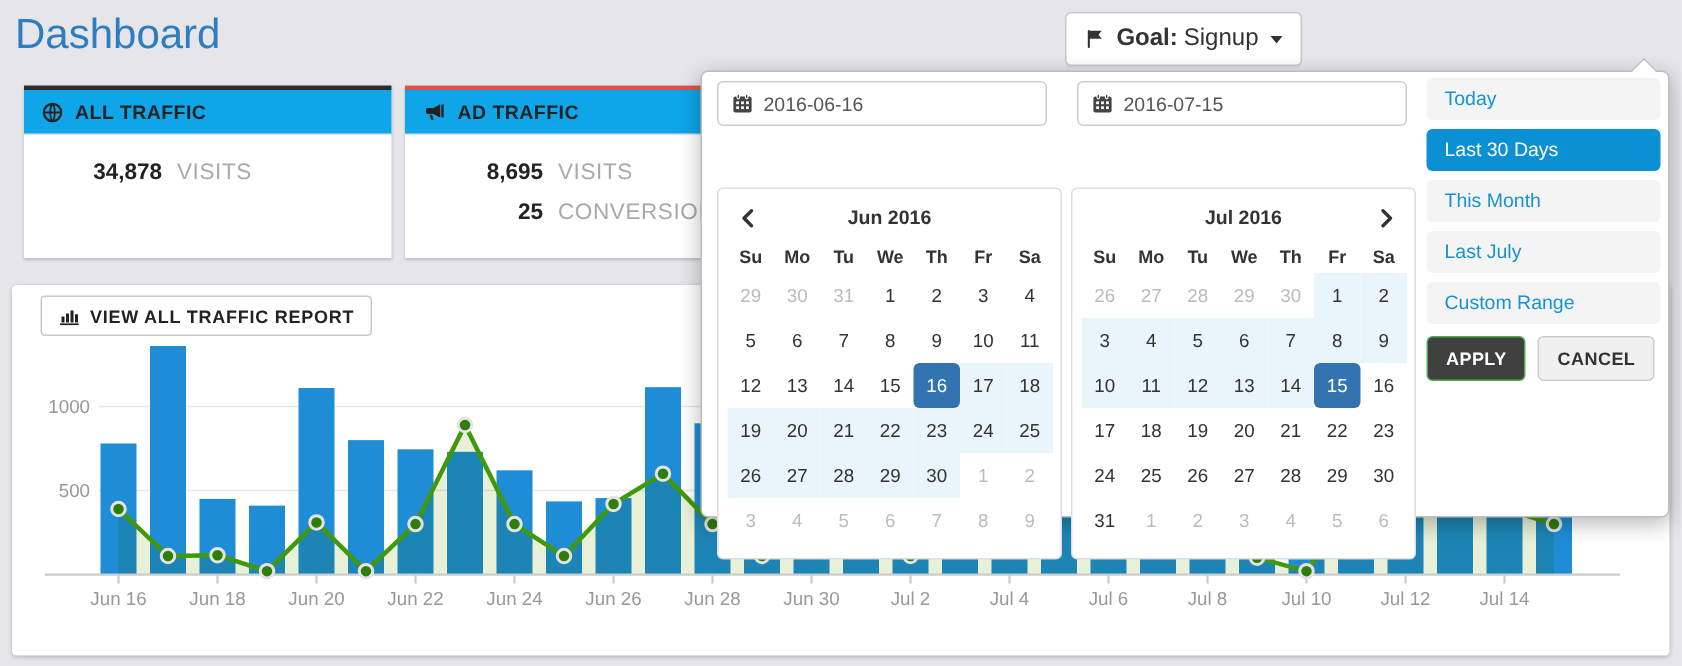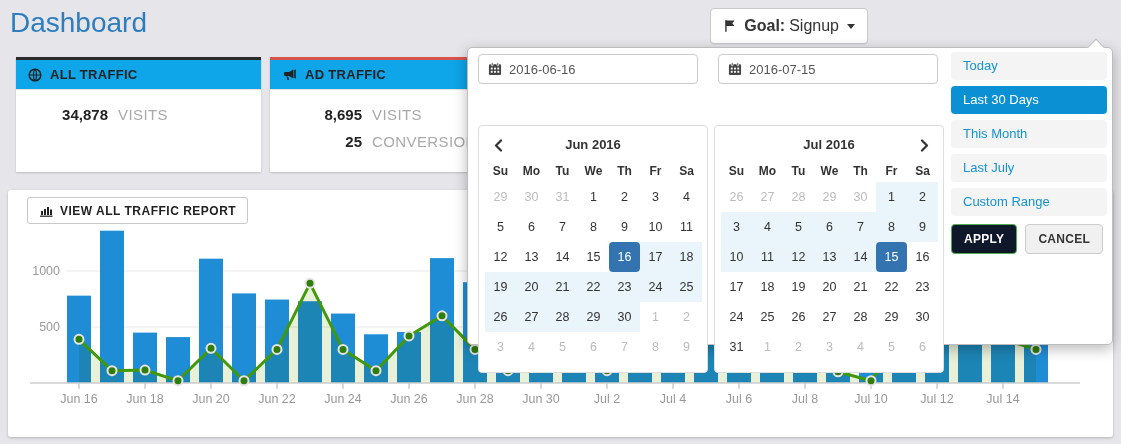--- a/index.html
+++ b/index.html
@@ -69,21 +69,21 @@
   .cal-grid .r { background:#eaf4fb; }
   .cal-grid .x { background:#3374b0; color:#fff; border-radius:4px; }
 
   .presets { position:absolute; left:483px; top:4px; width:156px; }
   .preset { height:28px; line-height:28px; margin-bottom:6px; background:#f4f4f4; border-radius:4px;
             padding-left:12px; font-size:13px; color:#1593d2; cursor:pointer; }
   .preset.active { background:#0c90d4; color:#fff; }
   .btn-row { display:flex; margin-top:8px; }
   .btn { height:30px; border-radius:4px; font-size:12px; font-weight:bold; padding:0 12px; cursor:pointer;
          display:flex; align-items:center; letter-spacing:.3px; }
-  #apply-btn { background:#0f172a; border:1px solid #4cae4c; color:#fff; margin-right:8px; }
+  #apply-btn { background:#404040; border:1px solid #4cae4c; color:#fff; margin-right:8px; }
   #cancel-btn { background:#f0f0f0; border:1px solid #ccc; color:#333; }
 </style>
 </head>
 <body>
 
 <div id="stage">
 
   <div class="page-title">Dashboard</div>
 
   <div class="hdr-btn" id="goal-btn">

